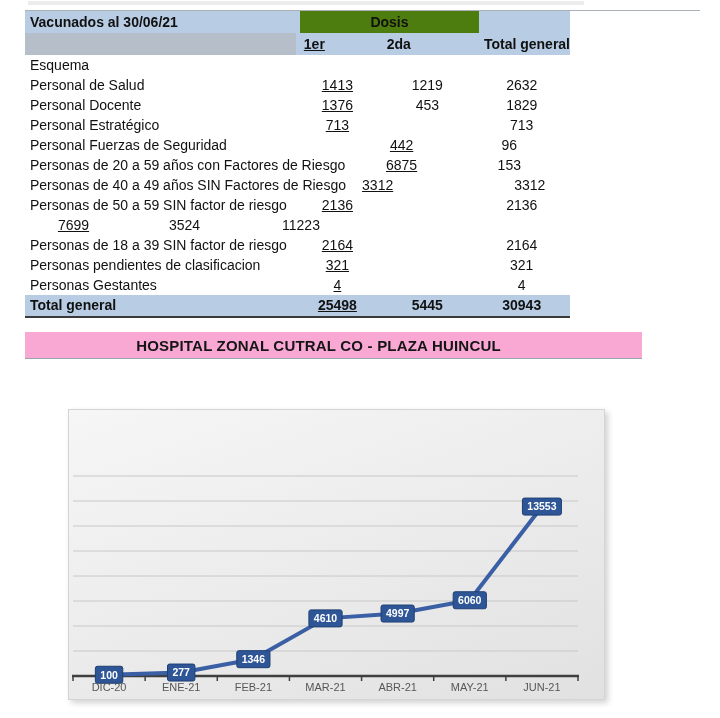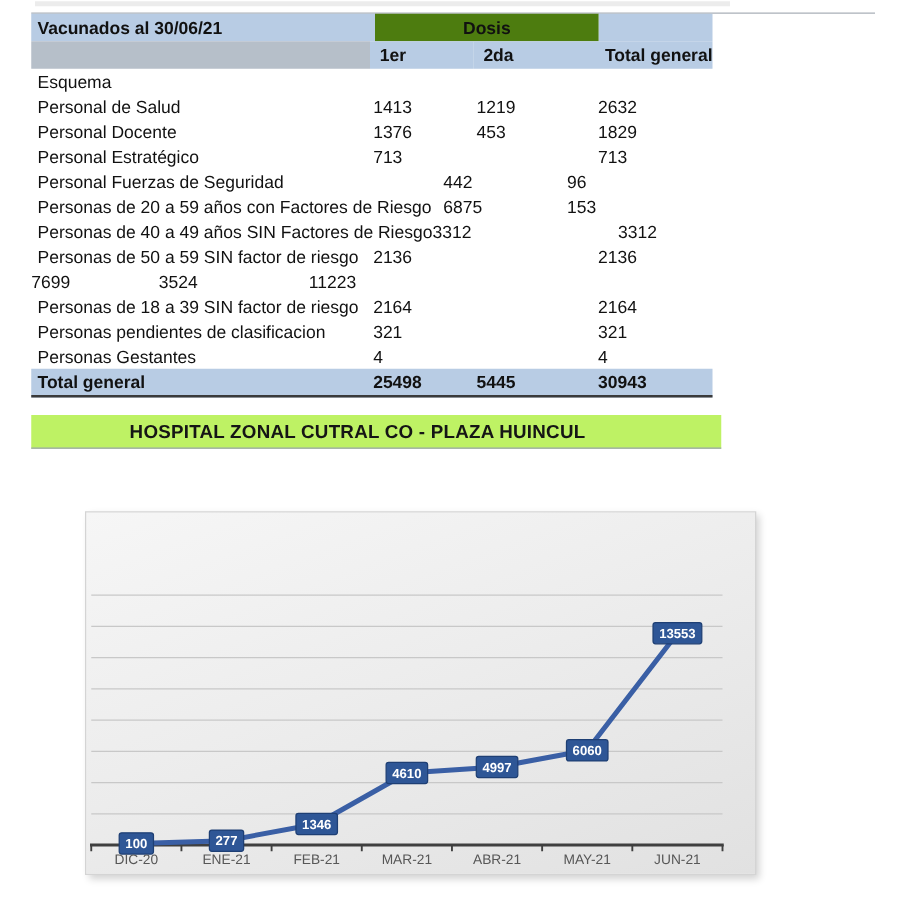--- a/index.html
+++ b/index.html
@@ -8,41 +8,41 @@
     font-family:"Liberation Sans","DejaVu Sans",sans-serif;color:#111;
   }
   
   .top-artifact{position:absolute;left:28px;top:1px;width:556px;height:4px;background:#dcdcdc;opacity:.55;}
 
   
   .vtable{position:absolute;left:25px;top:10px;width:675px;border-top:1px solid #a9b0b8;}
   .trow{display:flex;width:545px;}
   .cell{box-sizing:border-box;overflow:visible;white-space:nowrap;}
   .c-label{width:340px;}
-  .c-1{width:102px;}
+  .c-1{width:102px;text-decoration:underline;}
   .c-2{width:120px;}
   .c-3{width:113px;}
   .c-dosis{width:222px;}
   .blue{background:#b8cce4;}
   .grayblue{background:#b6bfc9;}
   .graycell{background:#4d7c0f;}
   .thead1{height:22px;line-height:22px;font-size:14px;}
   .thead2{height:22px;line-height:22px;font-size:14px;}
   .bold{font-weight:700;}
   .pl{padding-left:5px;}
   .hpl{padding-left:8px;}
   .center{text-align:center;}
-  .num{text-align:left;padding-right:5px;}
+  .num{text-align:center;padding-right:5px;}
   .brow{height:20px;line-height:20px;font-size:14px;font-weight:500;}
   .brow .c-label{padding-left:5px;}
   .trow-total{height:21px;line-height:21px;font-size:14px;font-weight:700;background:#b8cce4;border-bottom:2px solid #3a3a3a;}
 
   
   .banner{
-    position:absolute;left:25px;top:332px;width:552px;height:27px;background:#bef264;
+    position:absolute;left:25px;top:332px;width:617px;height:27px;background:#f9a8d4;
     display:flex;align-items:center;justify-content:center;box-sizing:border-box;
     padding-right:30px;border-bottom:1px solid #9aa4af;
   }
   .banner span{font-size:15px;font-weight:700;color:#151515;letter-spacing:.2px;}
 
   
   .chart-card{
     position:absolute;left:68px;top:409px;width:537px;height:291px;
     background:linear-gradient(160deg,#f6f6f6 0%,#ededed 45%,#e1e1e1 100%);
     border:1px solid #d4d4d4;box-shadow:3px 3px 6px rgba(0,0,0,0.18);

